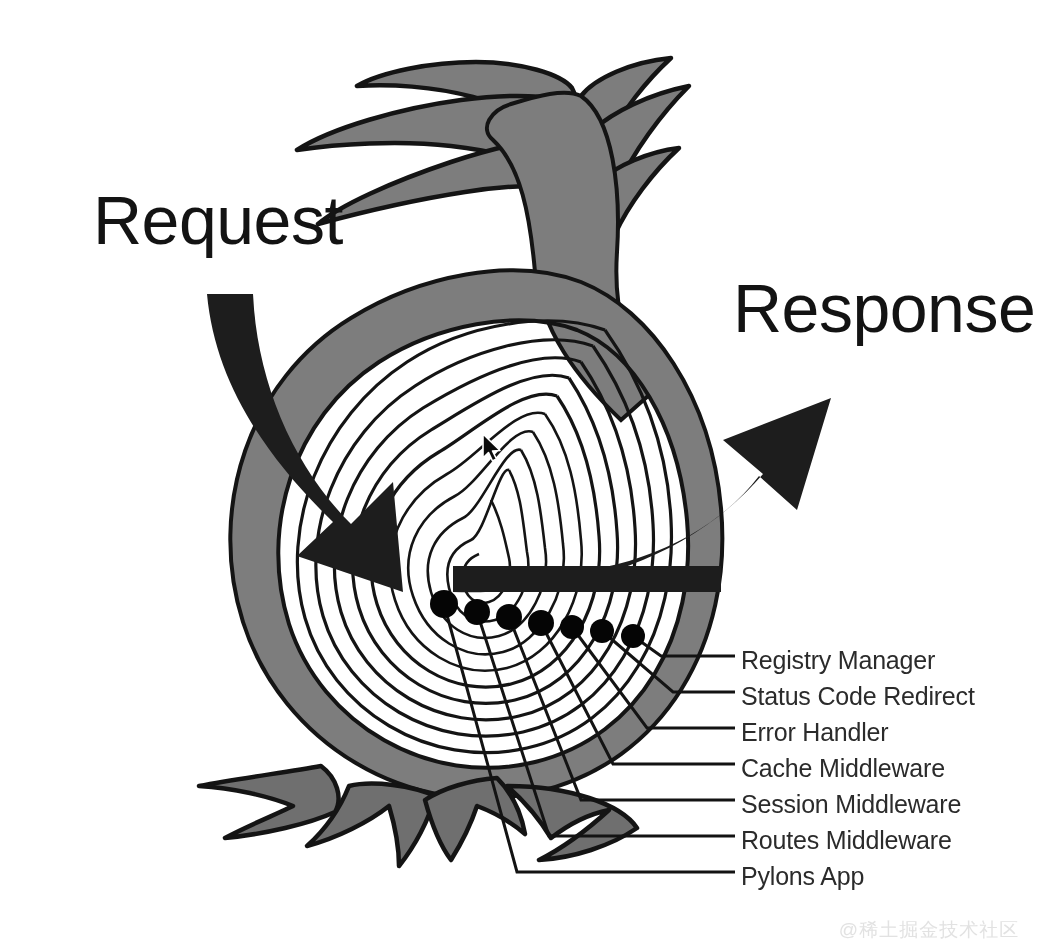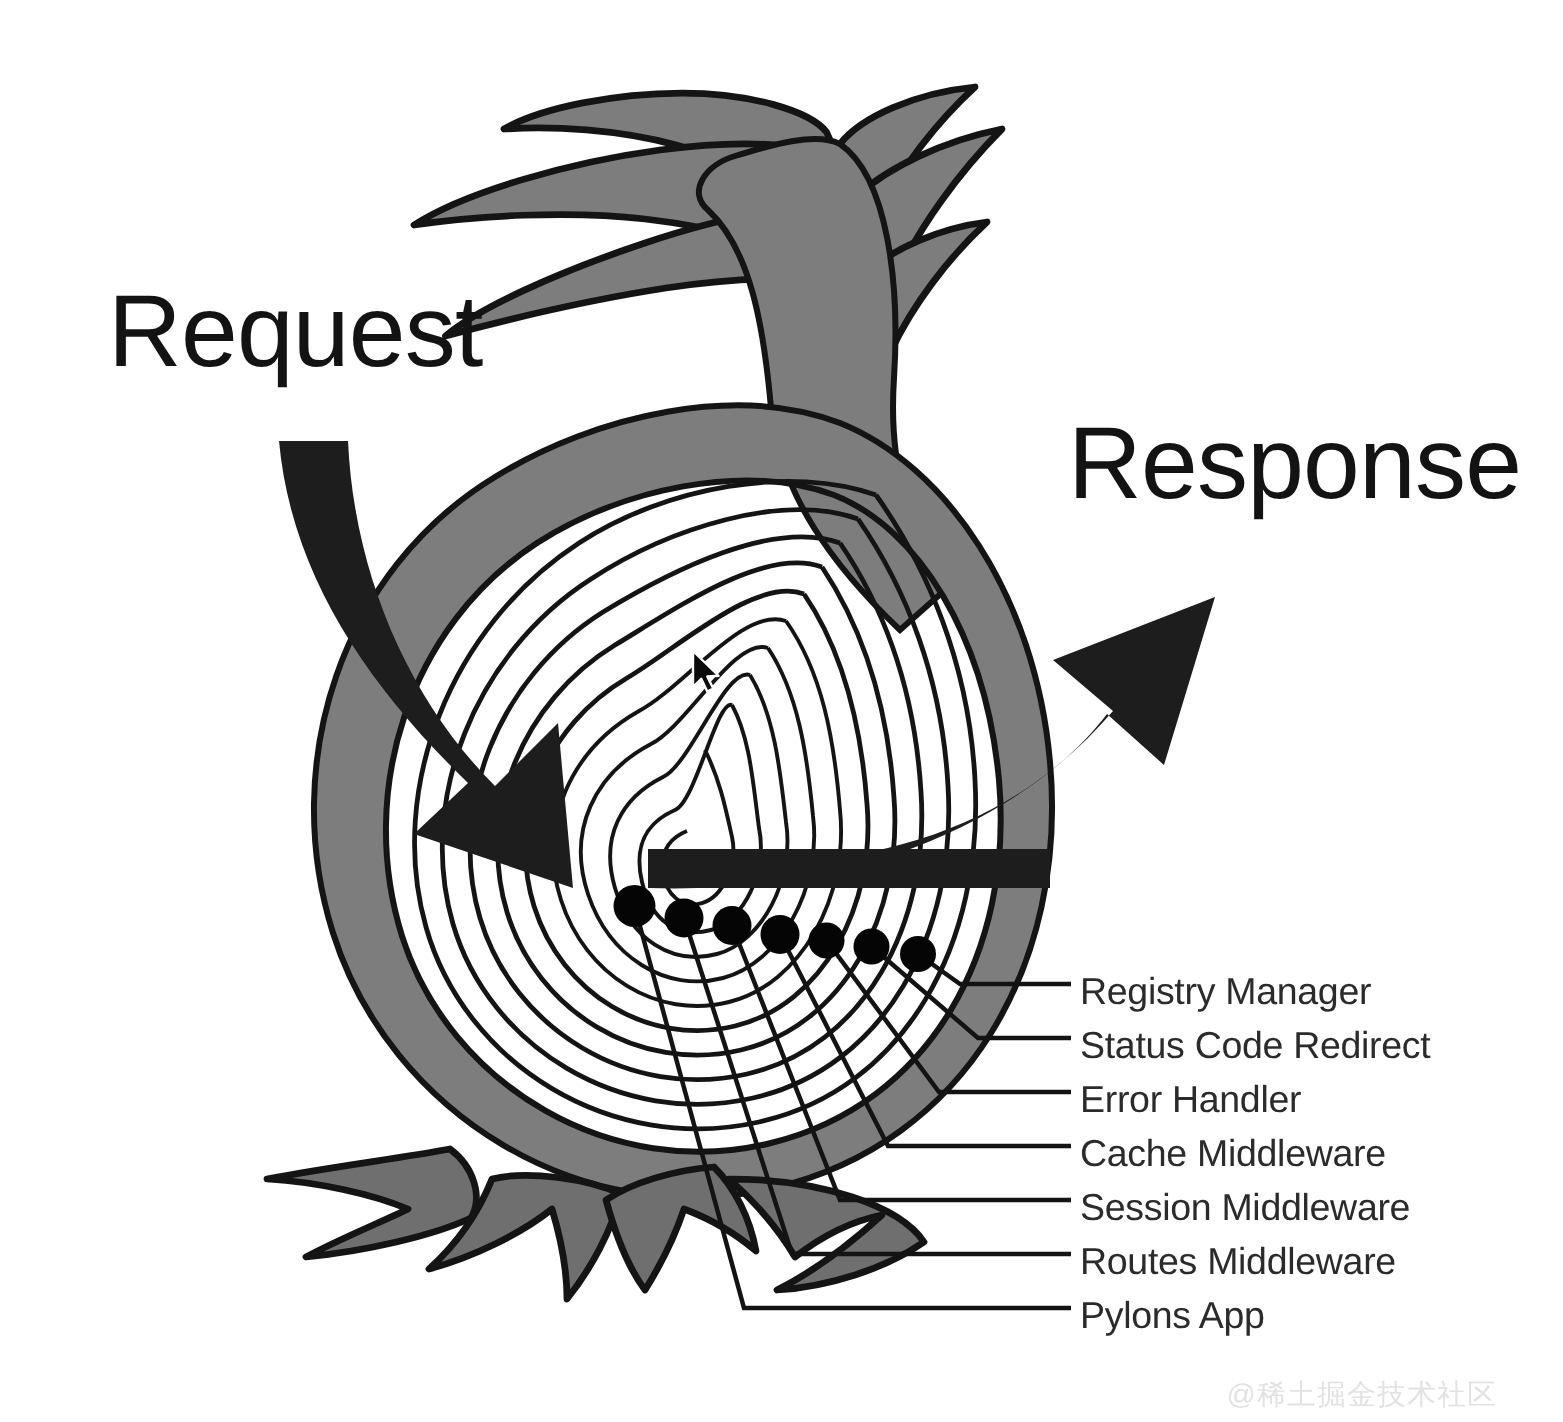--- a/index.html
+++ b/index.html
@@ -12,20 +12,21 @@
     width: 1042px;
     height: 948px;
     overflow: hidden;
     font-family: "Liberation Sans", sans-serif;
   }
   #stage {
     position: relative;
     width: 866px;
     height: 948px;
     background: #ffffff;
+    margin-left: 21px;
   }
   #diagram {
     position: absolute;
     left: 0;
     top: 0;
     width: 1042px;
     height: 948px;
     display: block;
   }
   .big-label {

